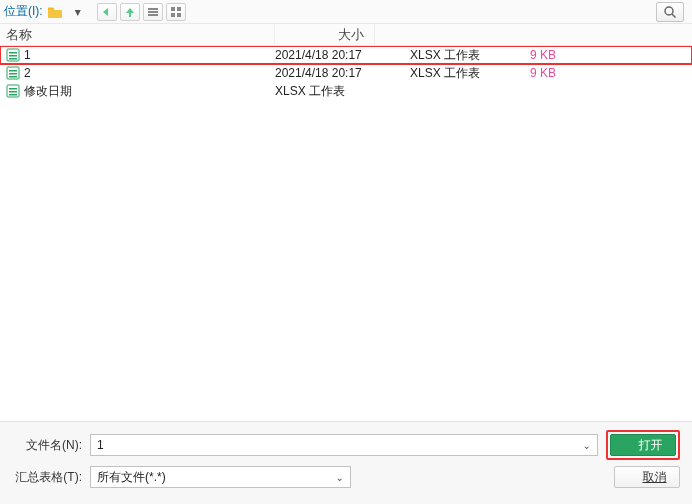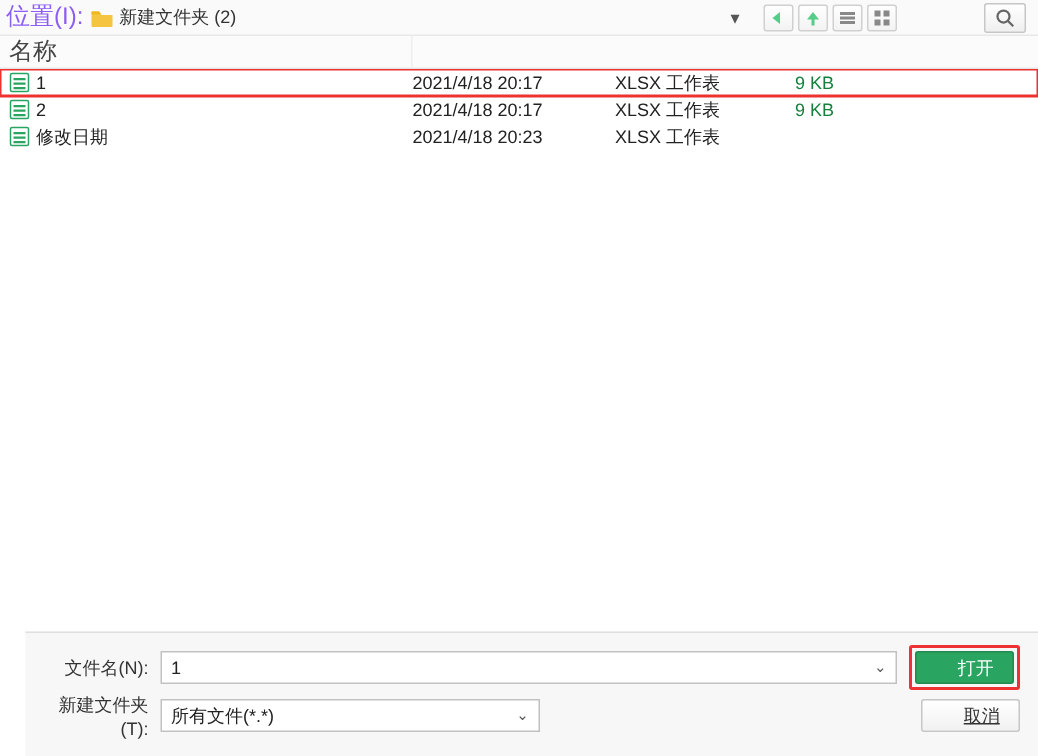--- a/index.html
+++ b/index.html
@@ -14,21 +14,21 @@
     }
     .top-bar {
       display: flex;
       align-items: center;
       height: 24px;
       padding: 0 4px;
       gap: 4px;
       background: #fafafa;
       border-bottom: 1px solid #e8e8e8;
     }
-    .top-label { color: #8b5cf6; font-size: 16px; white-space: nowrap; }
+    .top-label { color: #0369a1; font-size: 12px; white-space: nowrap; }
     .folder-icon {
       width: 16px; height: 14px;
       display: inline-block;
       vertical-align: middle;
     }
     .path-text { color: #333; flex: 1; }
     .dropdown-chev { color: #555; padding: 0 8px; cursor: pointer; }
     .toolbar-icons { display: flex; gap: 3px; margin-left: 4px; margin-right: 90px; }
     .tb-icon {
       width: 20px; height: 18px;
@@ -55,21 +55,21 @@
       justify-content: center;
       cursor: pointer;
     }
     .search-btn svg { width: 14px; height: 14px; }
     .list-header {
       display: flex;
       height: 22px;
       background: #fbfbfb;
       border-bottom: 1px solid #e5e5e5;
       align-items: center;
-      font-size: 16px;
+      font-size: 13px;
       color: #444;
     }
     .list-header > div {
       border-right: 1px solid #eee;
       height: 100%;
       display: flex;
       align-items: center;
       padding-left: 6px;
     }
     .col-name { width: 275px; padding-left: 6px; }
@@ -80,32 +80,31 @@
     .file-row {
       display: flex;
       height: 18px;
       align-items: center;
       font-size: 12px;
       color: #222;
       cursor: pointer;
     }
     .file-row.highlight { outline: 2px solid #ee3131; outline-offset: -1px; }
     .file-row .col-name { display: flex; align-items: center; gap: 4px; padding-left: 6px; }
-    .file-row .col-size { justify-content: flex-end; padding-right: 10px; color: #15803d; }
+    .file-row .col-size { justify-content: flex-end; padding-right: 10px; color: #ec4899; }
     .xlsx-icon {
       width: 14px; height: 14px;
       display: inline-block;
     }
     .bottom-area {
       position: absolute;
       left: 0; right: 0; bottom: 0;
       background: #f7f7f7;
       border-top: 1px solid #e0e0e0;
       padding: 10px 12px 8px 12px;
-      margin-left: 17px;
     }
     .form-row { display: flex; align-items: center; height: 26px; margin-bottom: 6px; gap: 8px; }
     .form-label { width: 70px; text-align: right; color: #333; font-size: 12px; }
     .combo {
       flex: 1;
       height: 22px;
       border: 1px solid #c1c1c1;
       background: #fff;
       display: flex;
       align-items: center;
@@ -151,21 +150,20 @@
 <body>
 
 <div class="top-bar">
   <span class="top-label">位置(I):</span>
   <span class="folder-icon">
     <svg viewBox="0 0 16 14">
         <path fill="#f5c542" d="M1 3h5l1.5 2H15v7.5a.5.5 0 0 1-.5.5h-13A.5.5 0 0 1 1 12.5z"></path>
         <path fill="#f0b81f" d="M1 3a.5.5 0 0 1 .5-.5H6l1.5 2H1z"></path>
       </svg>
   </span>
-  <span class="path-text">新建文件夹 (2)</span>
   <span class="dropdown-chev">▾</span>
   <div class="toolbar-icons">
     <div class="tb-icon" title="back">
       <svg viewBox="0 0 12 12">
           <path fill="#5c8" d="M7 2l-5 4 5 4z"></path>
         </svg>
     </div>
     <div class="tb-icon">
       <svg viewBox="0 0 12 12">
           <path fill="#5c8" d="M2 7l4-5 4 5H7v4H5V7z"></path>
@@ -190,20 +188,21 @@
   <div class="search-btn">
     <svg viewBox="0 0 14 14">
         <circle cx="6" cy="6" r="4" fill="none" stroke="#666" stroke-width="1.5"></circle>
         <line x1="9" y1="9" x2="12.5" y2="12.5" stroke="#666" stroke-width="1.5"></line>
       </svg>
   </div>
 </div>
 
 <div class="list-header">
   <div class="col-name">名称</div>
+  <div class="col-size">大小</div>
 </div>
 
 <div class="file-list" id="file-list">
     <div class="file-row highlight">
       <div class="col-name">
         <span class="xlsx-icon"><svg viewBox="0 0 14 14">
             <rect x="1" y="1" width="12" height="12" rx="1" fill="#fff" stroke="#2aa561" stroke-width="1"></rect>
             <rect x="3" y="4" width="8" height="1.5" fill="#2aa561"></rect>
             <rect x="3" y="7" width="8" height="1.5" fill="#2aa561"></rect>
             <rect x="3" y="10" width="8" height="1.5" fill="#2aa561"></rect>
@@ -231,38 +230,37 @@
     <div class="file-row">
       <div class="col-name">
         <span class="xlsx-icon"><svg viewBox="0 0 14 14">
             <rect x="1" y="1" width="12" height="12" rx="1" fill="#fff" stroke="#2aa561" stroke-width="1"></rect>
             <rect x="3" y="4" width="8" height="1.5" fill="#2aa561"></rect>
             <rect x="3" y="7" width="8" height="1.5" fill="#2aa561"></rect>
             <rect x="3" y="10" width="8" height="1.5" fill="#2aa561"></rect>
           </svg></span>
         <span>修改日期</span>
       </div>
-      <div class="col-date">2021/4/18 20:23</div>
       <div class="col-type">XLSX 工作表</div>
     </div>
   </div>
 
 <div class="bottom-area">
   <div class="form-row">
     <span class="form-label">文件名(N):</span>
     <div class="combo">
       <span>1</span>
       <span class="chev">⌄</span>
     </div>
     <span class="btn-open-wrap">
       <span class="btn btn-open">打开</span>
     </span>
   </div>
   <div class="form-row type">
-    <span class="form-label">新建文件夹(T):</span>
+    <span class="form-label">汇总表格(T):</span>
     <div class="combo">
       <span>所有文件(*.*)</span>
       <span class="chev">⌄</span>
     </div>
     <span style="flex:1"></span>
     <span class="btn btn-cancel">取消</span>
   </div>
 </div>
 
 </body></html>

